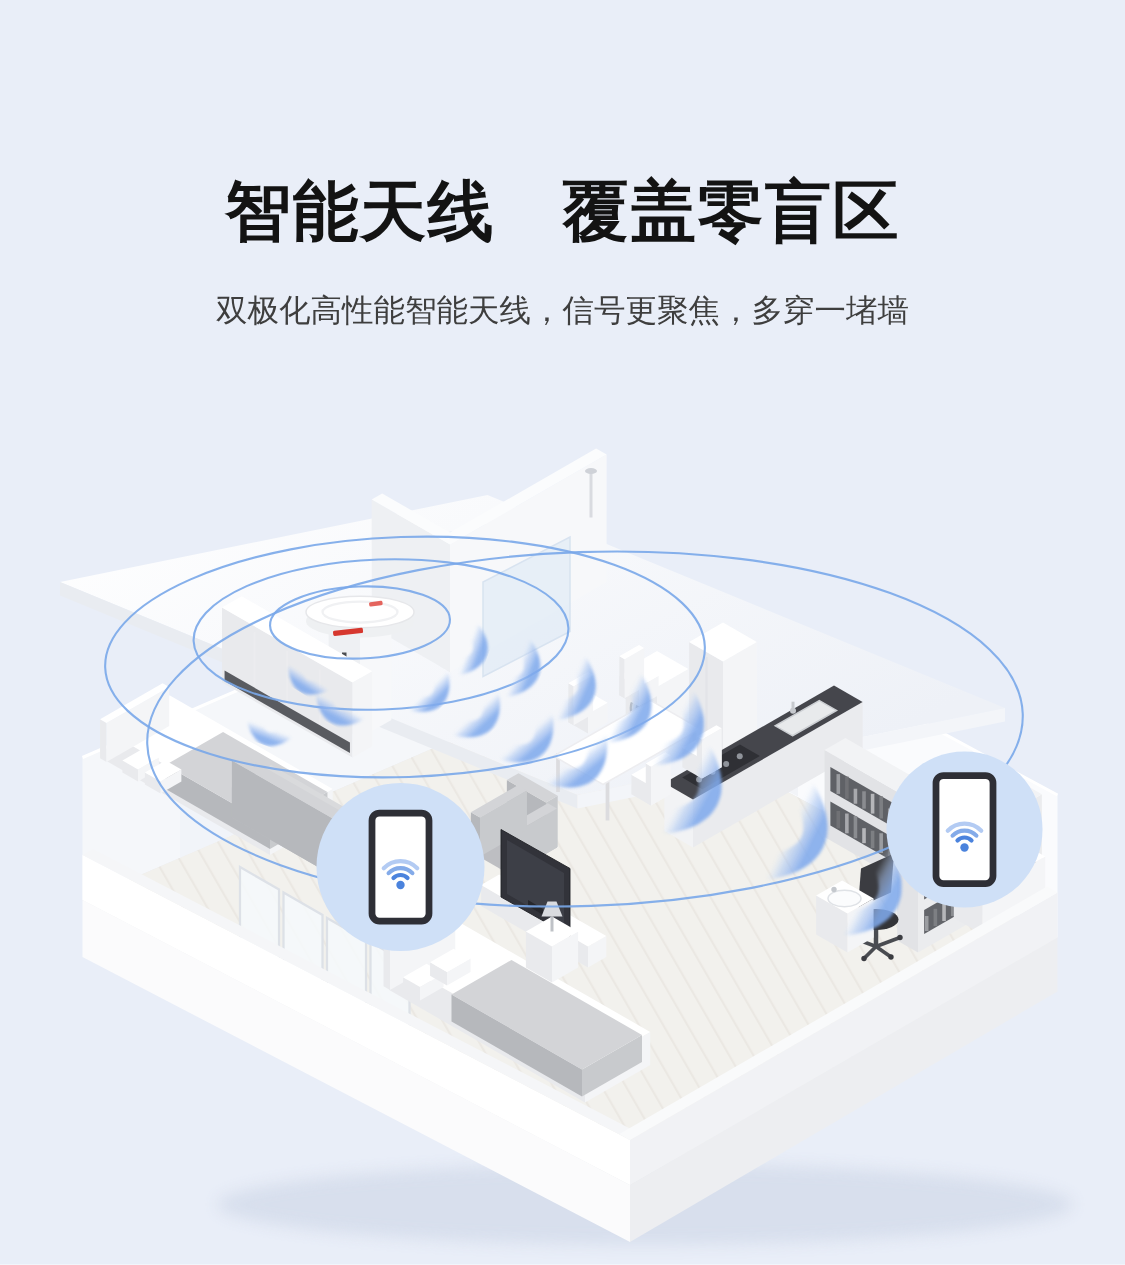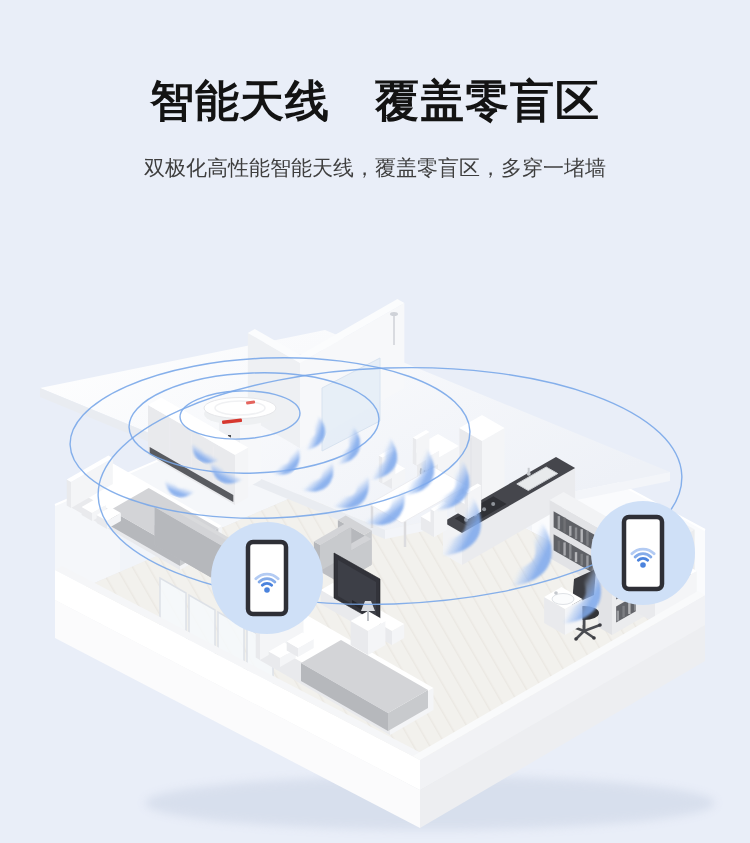--- a/index.html
+++ b/index.html
@@ -1,32 +1,32 @@
 <!DOCTYPE html>
 <html><head>
 <meta charset="utf-8">
 <style>
   html,body{margin:0;padding:0;}
   .page{position:relative;width:750px;height:843px;overflow:hidden;background:#e9eef8;
         font-family:"Liberation Sans","DejaVu Sans",sans-serif;}
   .hero{position:relative;z-index:2;}
-  .hero-title{margin:0;padding-top:72px;text-align:center;font-size:44px;font-weight:700;
+  .hero-title{margin:0;padding-top:112px;text-align:center;font-size:44px;font-weight:700;
               color:#131313;letter-spacing:1px;}
   .hero-sub{margin-top:18px;text-align:center;font-size:21px;line-height:37px;color:#3e3e3e;}
   .scene-wrap{position:absolute;left:0;top:283px;width:750px;height:560px;margin:0;}
   svg{display:block;}
 </style>
 </head>
 <body>
 
 <div class="page">
   <header class="hero">
     <h1 class="hero-title">智能天线　覆盖零盲区</h1>
     <div class="hero-sub">
-      <div>双极化高性能智能天线，覆盖零盲区，多穿一堵墙</div>
+      <div>双极化高性能智能天线，信号更聚焦，多穿一堵墙</div>
     </div>
   </header>
 
   <figure class="scene-wrap">
     <svg id="scene" width="750" height="560" viewBox="0 0 750 560">
         <defs>
           <linearGradient id="ceilG" x1="0" y1="0" x2="1" y2="0.6">
             <stop offset="0" stop-color="#ffffff"></stop>
             <stop offset="1" stop-color="#eef1f7"></stop>
           </linearGradient>

